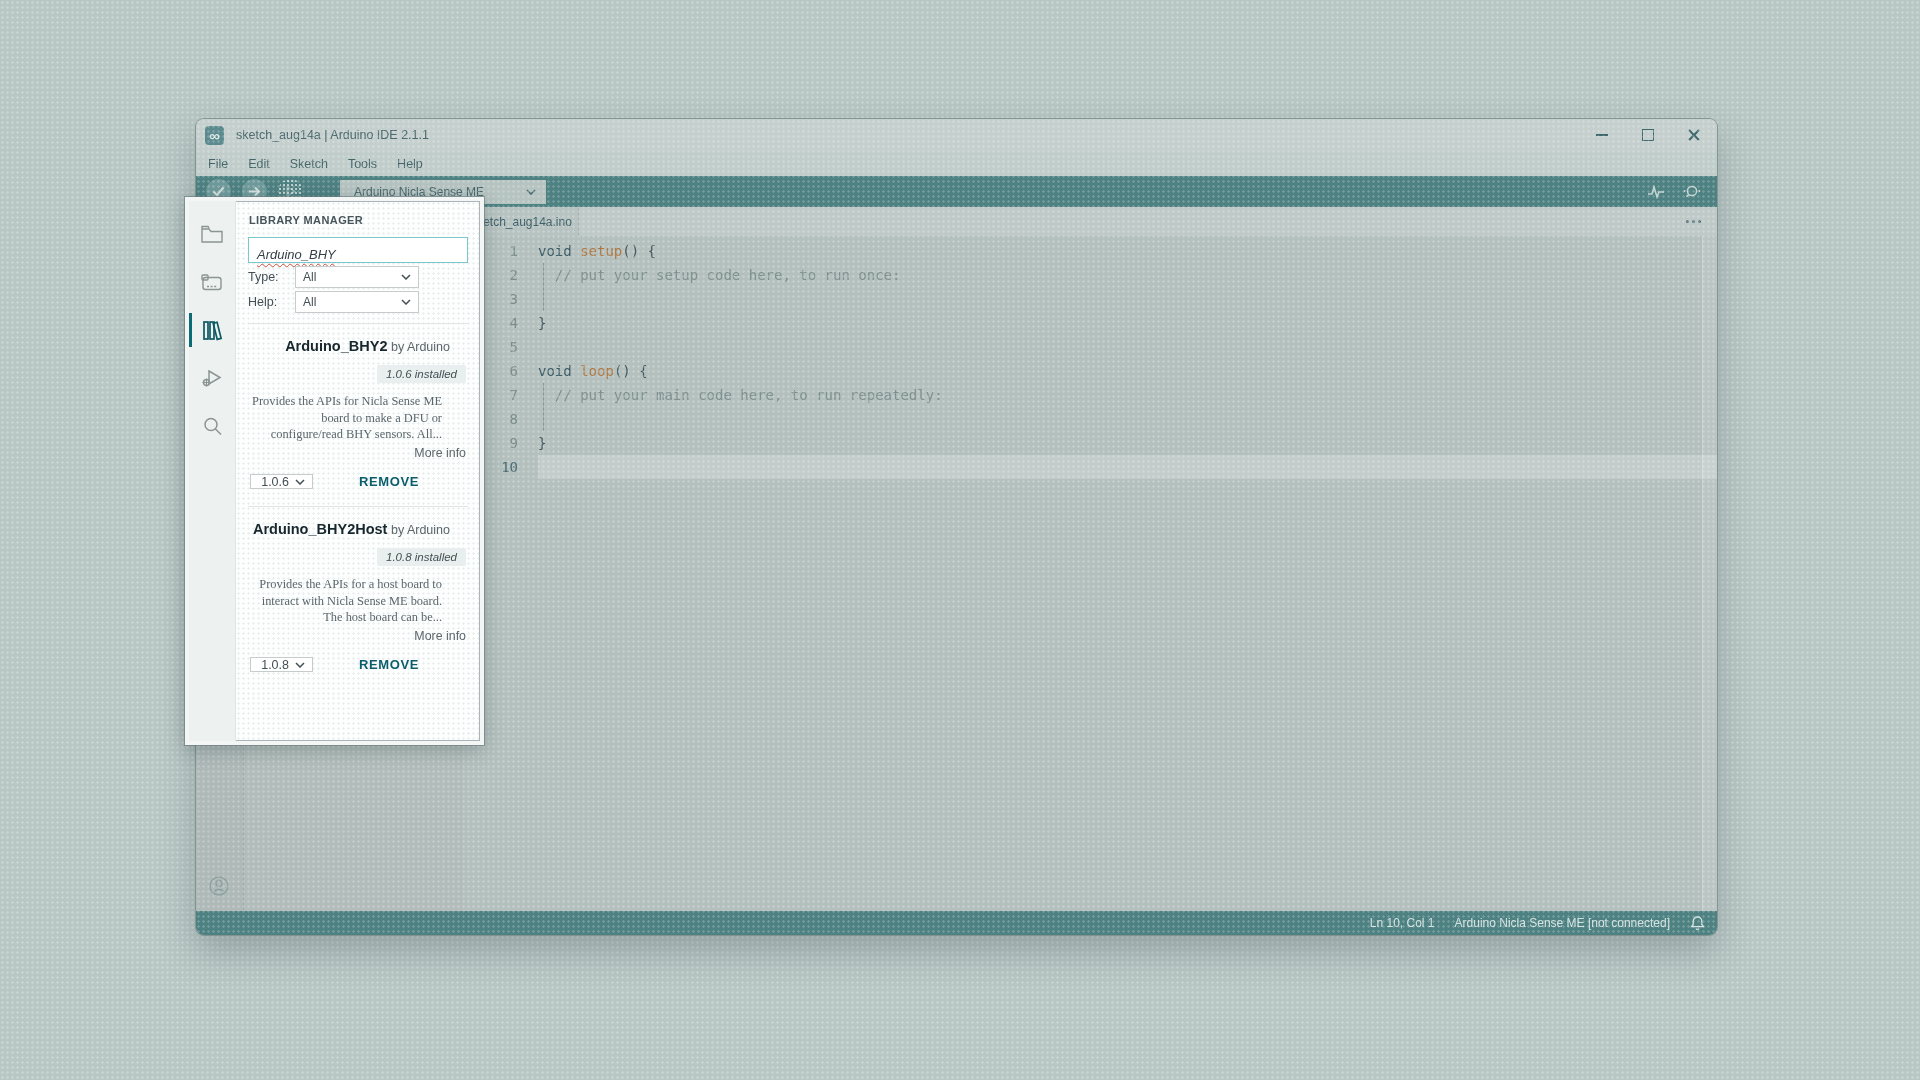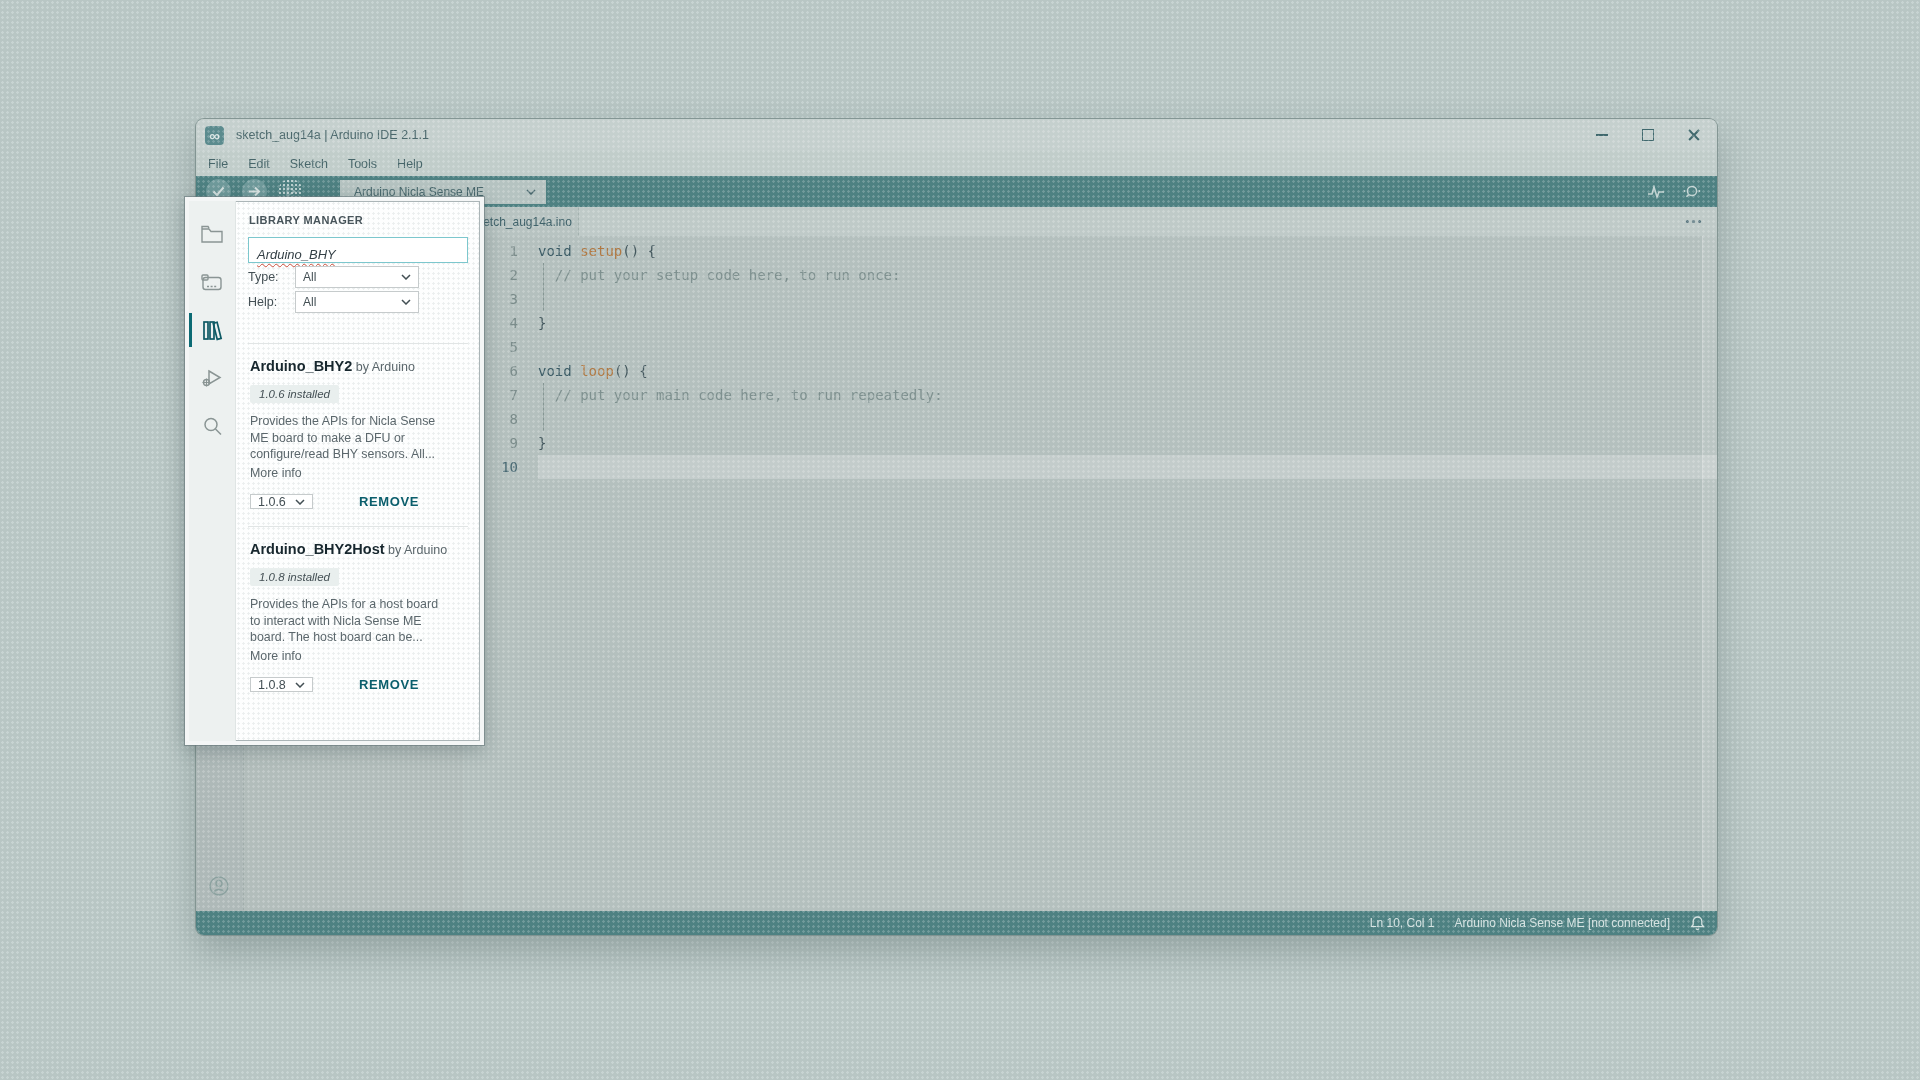--- a/index.html
+++ b/index.html
@@ -76,27 +76,27 @@
   .lm-title{font-size:11px;font-weight:700;letter-spacing:.4px;color:#47545a;margin:7px 0 11px 1px;}
   .lm-search{height:24px;border:1px solid #7cc7cd;background:#fff;display:flex;align-items:flex-end;padding:0 8px;font-style:italic;}
   .lm-search span{font-size:13px;color:#333f45;text-decoration:underline;text-decoration-style:wavy;
     text-decoration-color:#c94f3d;text-decoration-thickness:1px;text-underline-offset:4px;}
   .lm-filter{display:flex;align-items:center;margin-top:3px;}
   .lm-filter .flabel{width:47px;font-size:12.5px;color:#434f54;}
   .select{height:22px;border:1px solid #c6cbcc;background:#fff;display:flex;align-items:center;
     padding:0 7px;box-sizing:border-box;color:#434f54;font-size:12px;}
   .select .sval{flex:1;}
   .lm-filter .select{width:124px;}
-  .lm-list{margin-top:30px;border-top:1px solid #e1e5e5;}
+  .lm-list{margin-top:10px;border-top:1px solid #e1e5e5;text-align:right;}
   .lm-entry{padding:13px 2px 17px;}
   .lm-entry + .lm-entry{border-top:1px solid #e1e5e5;}
   .entry-title{font-size:14.5px;font-weight:700;color:#17272e;width:200px;line-height:19px;}
   .entry-title .by{font-weight:400;font-size:12.5px;color:#5a666b;}
   .badge{display:inline-block;margin-top:8px;background:#e9efee;color:#434f54;font-size:11.5px;padding:3px 9px;border-radius:2px;font-style:italic;}
-  .desc{margin-top:10px;font-size:12.4px;color:#5b676c;line-height:16.5px;width:192px;}
+  .desc{margin-top:10px;font-size:12.4px;color:#5b676c;line-height:16.5px;width:192px;font-family:Liberation Serif, serif;}
   .more{font-size:12.4px;color:#5b676c;line-height:16.5px;display:inline-block;}
   .entry-ctrl{margin-top:13px;display:flex;align-items:center;}
   .entry-ctrl .select{width:63px;height:15px;font-size:12.5px;}
   .remove-btn{margin-left:46px;font-size:13px;font-weight:700;letter-spacing:.6px;color:#0a5e6c;}
   .chev{flex:none;margin-left:6px;}
 </style>
 </head>
 <body>
 
 <div class="stage">

